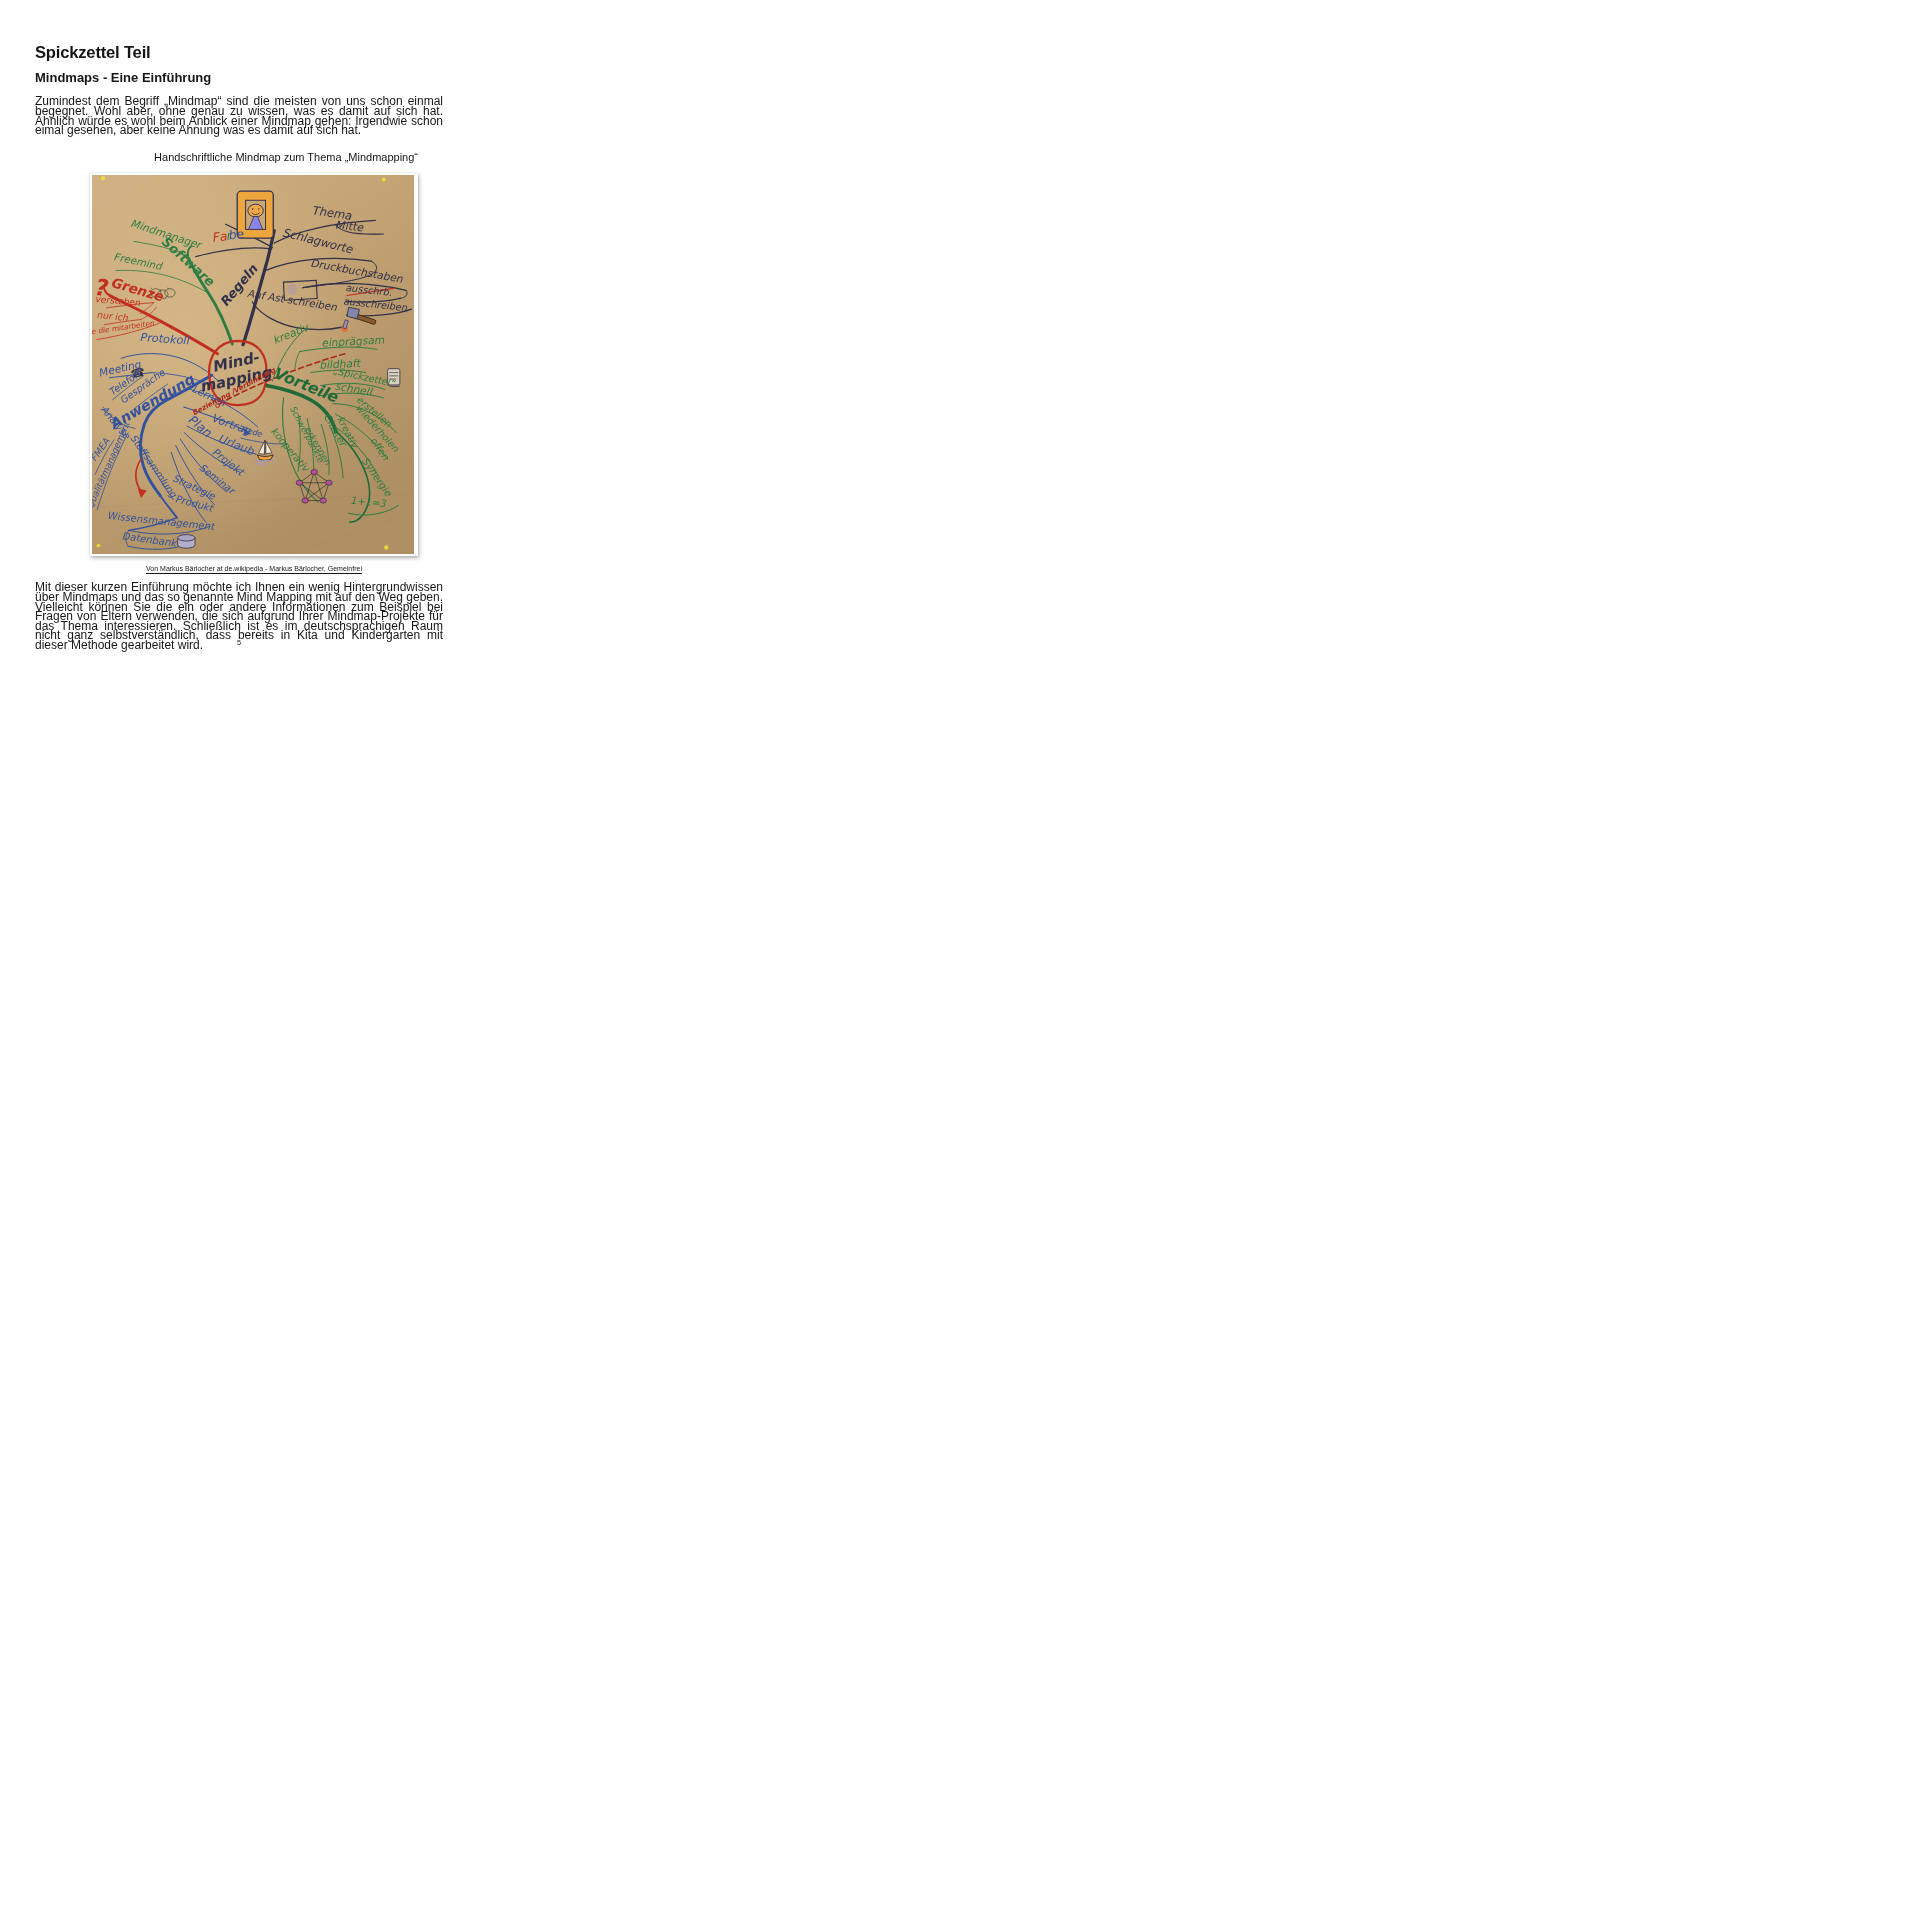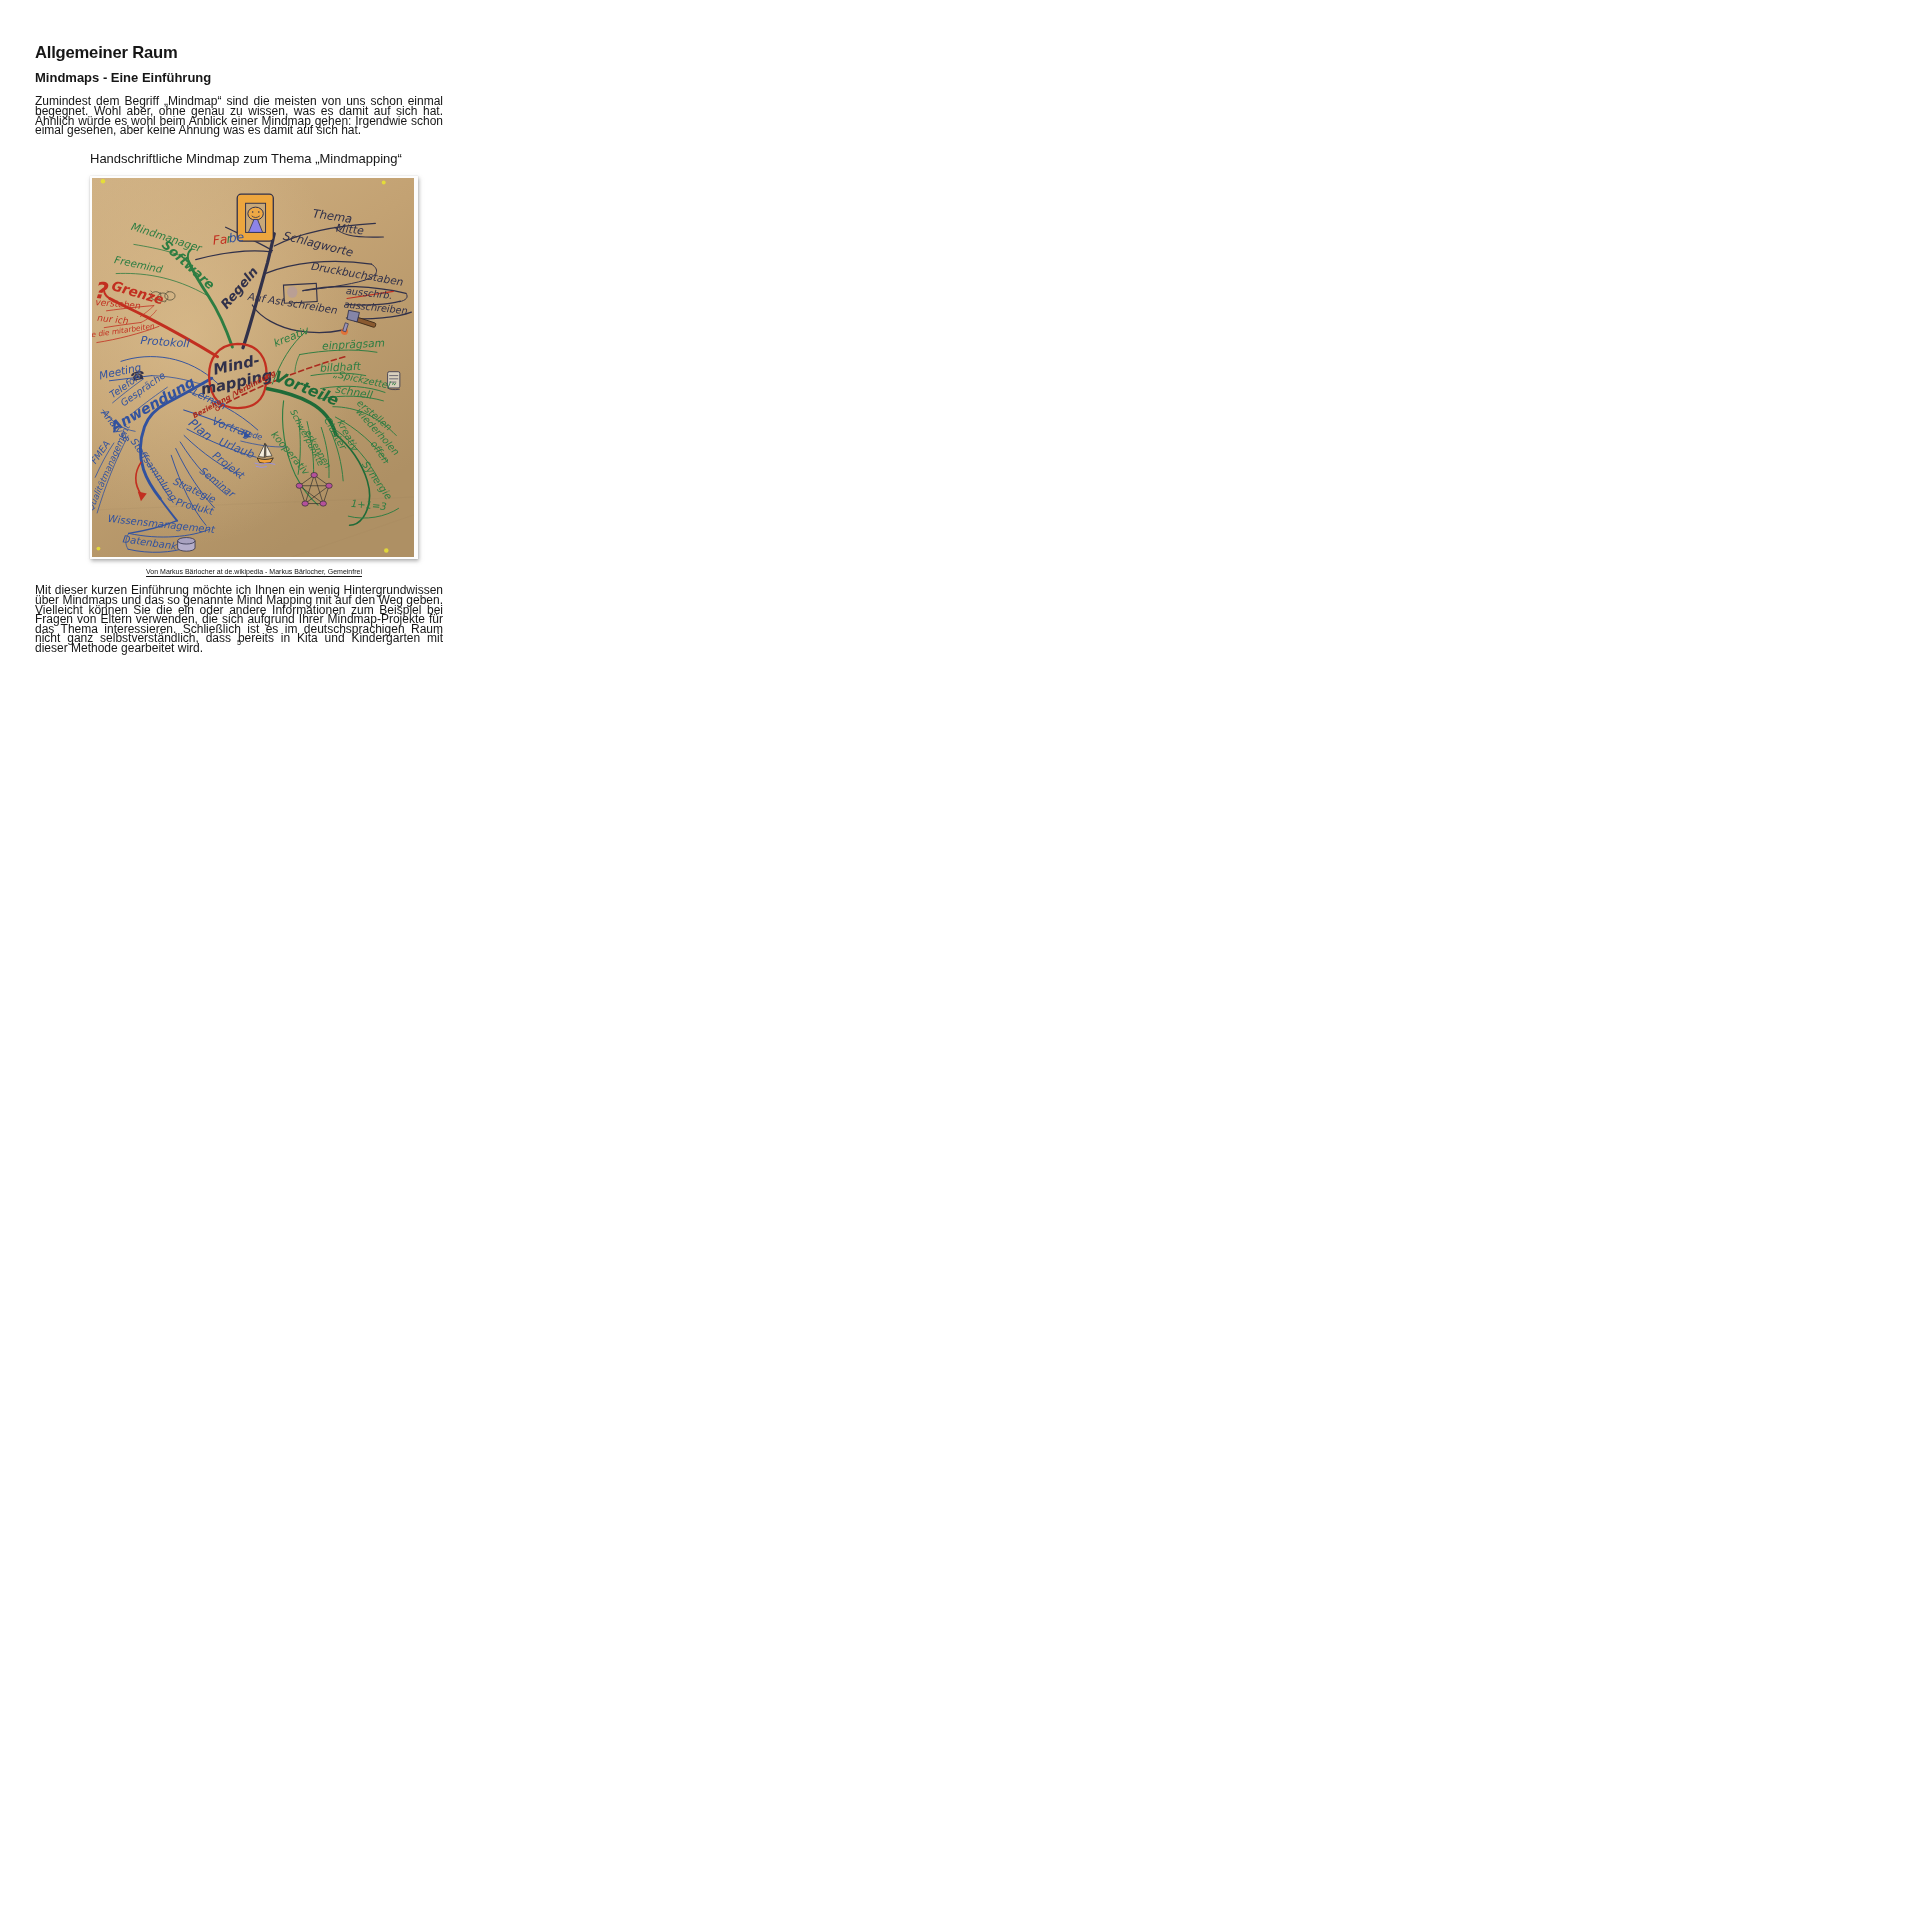--- a/index.html
+++ b/index.html
@@ -3,40 +3,40 @@
 <meta charset="utf-8">
 <style>
   html,body{margin:0;padding:0;background:#ffffff;}
   .page{
     position:relative;width:478px;height:676px;background:#ffffff;
     font-family:"Liberation Sans",sans-serif;color:#161616;overflow:hidden;
   }
   h1.title{margin:44px 35px 0 35px;font-size:16.6px;line-height:1.08;font-weight:700;letter-spacing:-0.2px;}
   h2.heading{margin:8.9px 35px 0 35px;font-size:13px;line-height:1.15;font-weight:700;}
   p.para{margin:11.6px 35px 0 35px;font-size:12px;line-height:9.6px;text-align:justify;}
-  .fig-caption{margin:15.4px 0 0 90px;width:328px;text-align:left;font-size:13px;}
+  .fig-caption{margin:15.4px 0 0 90px;width:328px;text-align:right;font-size:11px;}
   figure.photo{
     margin:9.6px 0 0 90px;width:328px;height:383px;box-sizing:border-box;
     background:#fdfdfd;padding:1.9px 3.5px 2.7px 1.9px;
     box-shadow:1.2px 1.5px 3.9px rgba(96,96,96,.5), 0 0 0.8px rgba(0,0,0,.25);
   }
   figure.photo svg{display:block;}
   .fig-credit{margin:9.2px 0 0 90px;width:328px;text-align:center;font-size:7px;}
   .credit-link{text-decoration:underline;text-decoration-thickness:0.8px;text-underline-offset:1.5px;color:#161616;cursor:pointer;}
   .page-number{position:absolute;left:0;right:0;top:638px;text-align:center;font-size:7.3px;}
   
   #map-labels text{font-family:"DejaVu Sans",sans-serif;font-style:italic;text-anchor:middle;}
   .icon-text{font-family:"DejaVu Sans",sans-serif;}
 </style>
 </head>
 <body>
 
 <div class="page">
 
-  <h1 class="title">Allgemeiner Raum</h1>
+  <h1 class="title">Spickzettel Teil</h1>
   <h2 class="heading">Mindmaps - Eine Einführung</h2>
   <p class="para">Zumindest dem Begriff „Mindmap“ sind die meisten von uns schon einmal begegnet. Wohl aber, ohne genau zu wissen, was es damit auf sich hat. Ähnlich würde es wohl beim Anblick einer Mindmap gehen: Irgendwie schon eimal gesehen, aber keine Ahnung was es damit auf sich hat.</p>
 
   <div class="fig-caption">Handschriftliche Mindmap zum Thema „Mindmapping“</div>
 
   <figure class="photo">
     <svg width="322" height="379" viewBox="0 0 1000 1170" preserveAspectRatio="none" xmlns="http://www.w3.org/2000/svg">
       <defs>
         <linearGradient id="paperGrad" x1="0" y1="0" x2="0.55" y2="1">
           <stop offset="0" stop-color="#cfb083"></stop>

